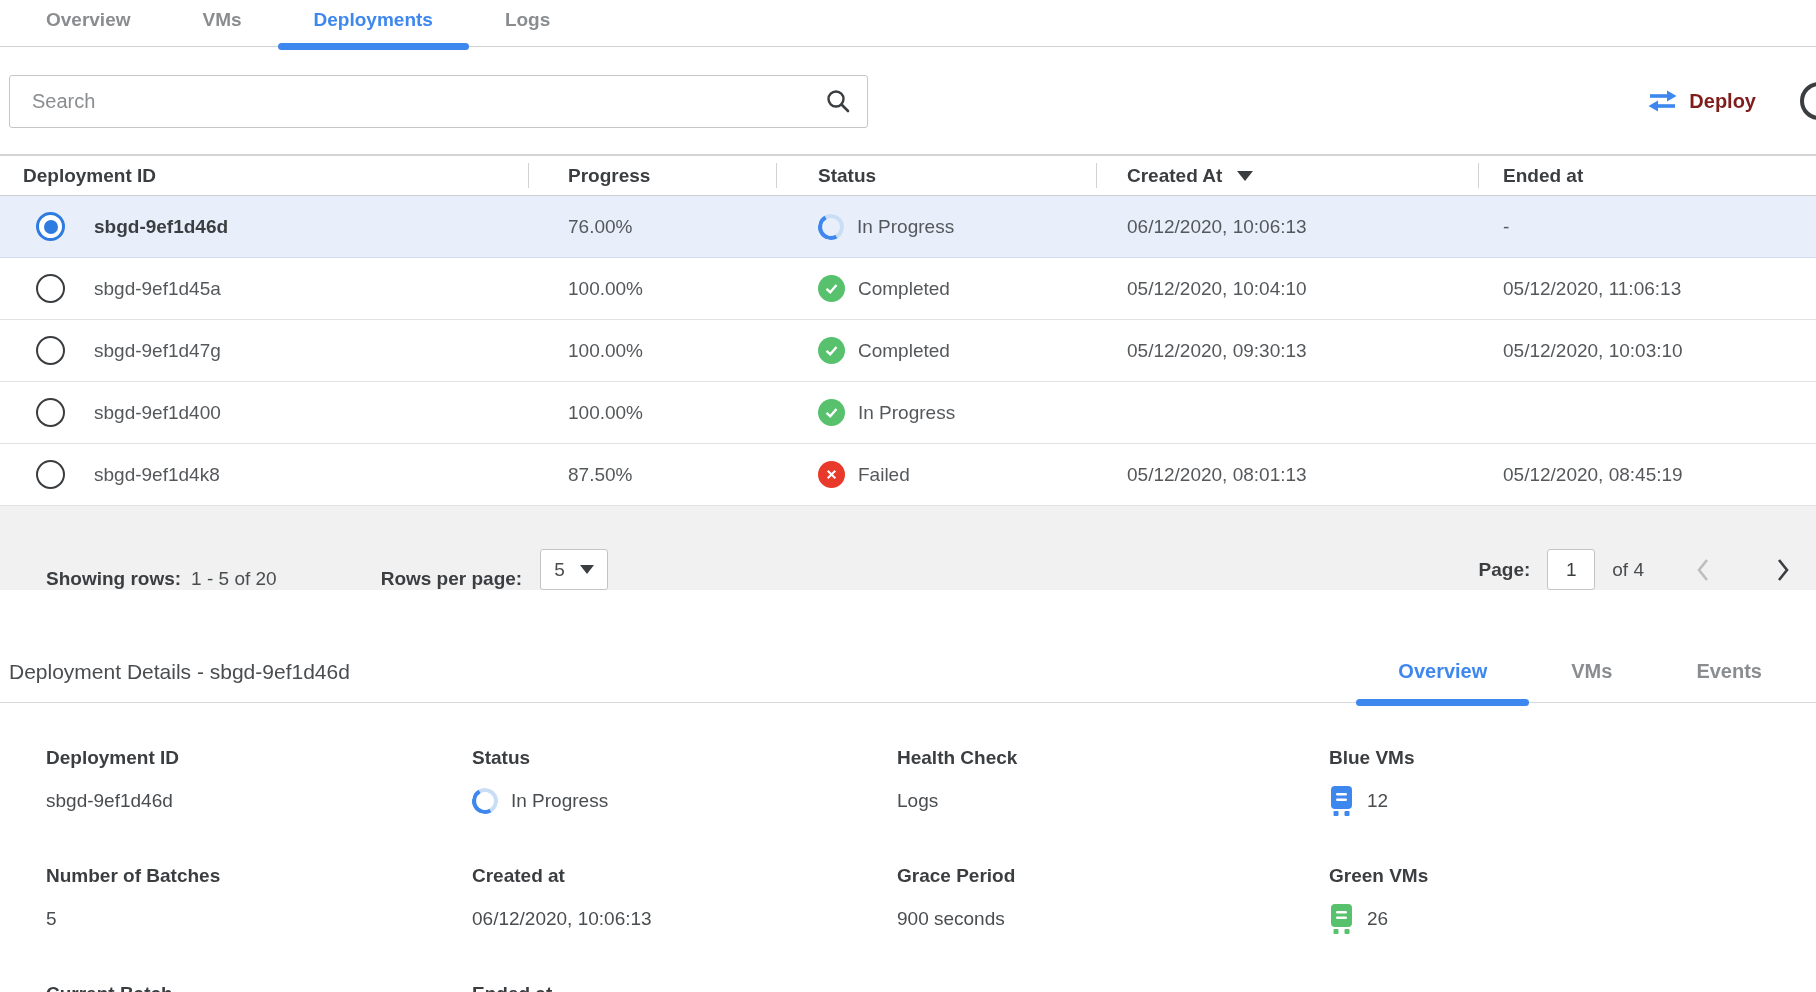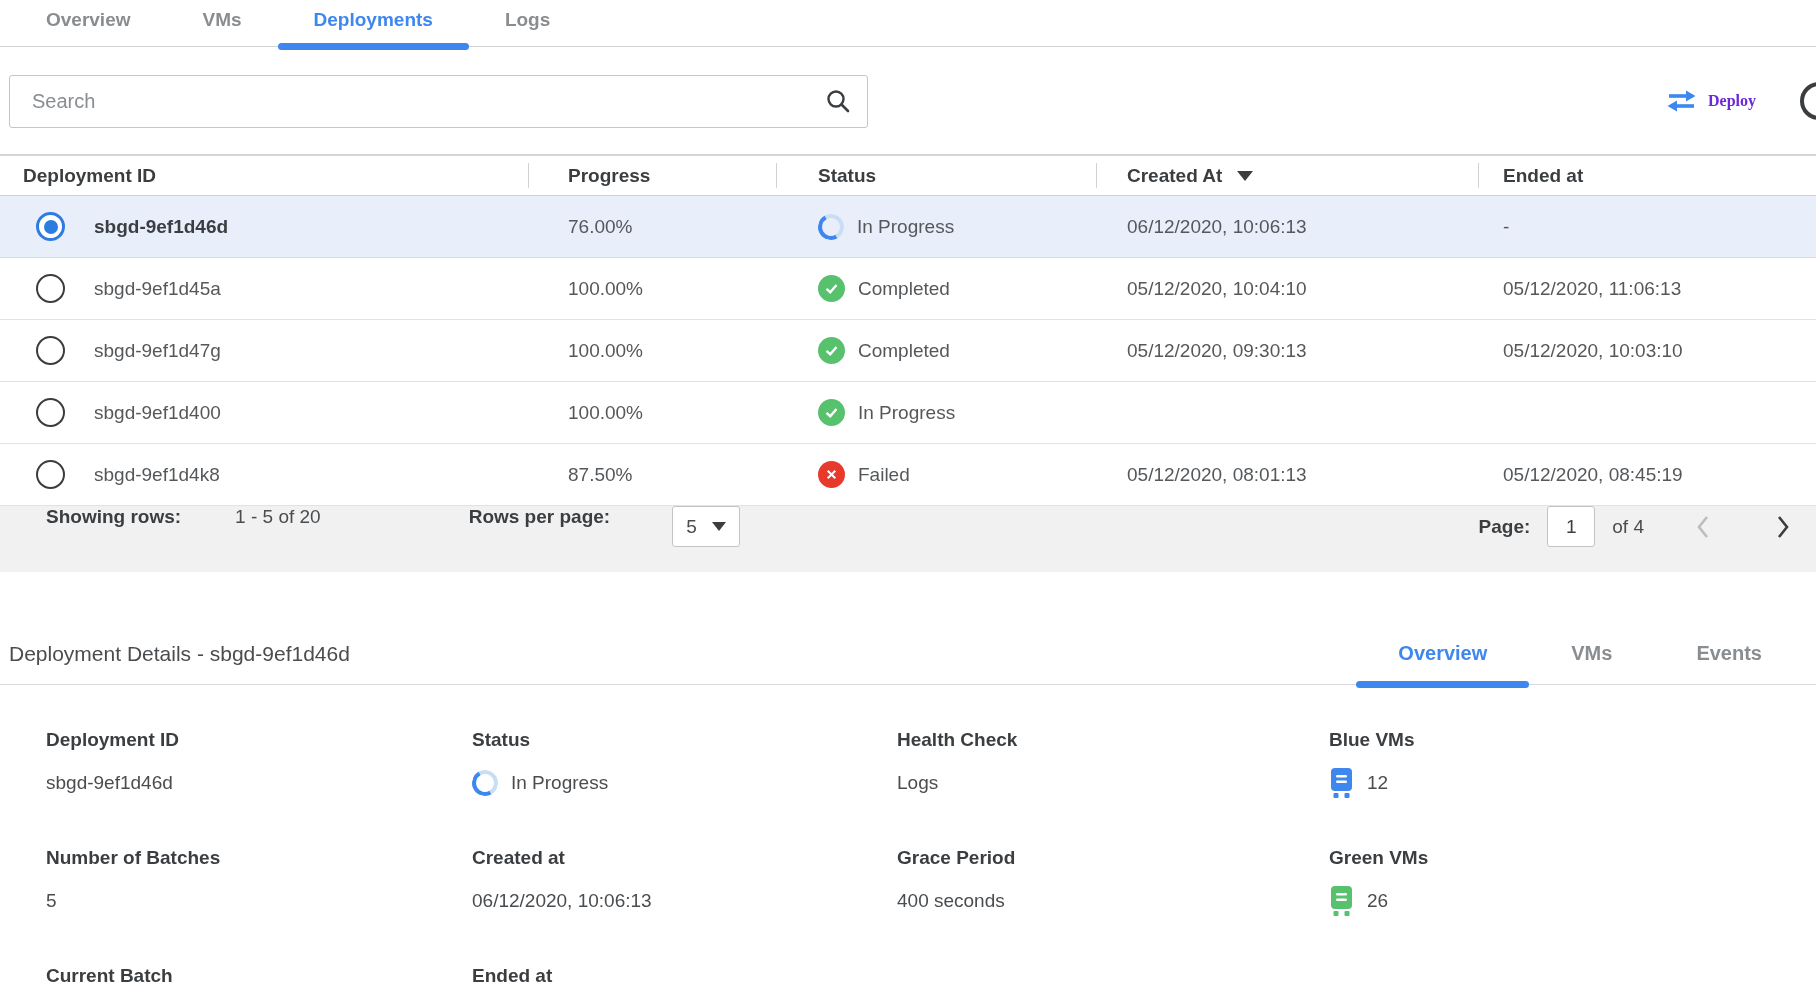--- a/index.html
+++ b/index.html
@@ -18,21 +18,21 @@
   
   .toolbar { margin-top:27px; height:54px; display:flex; align-items:center;
     padding-left:9px; }
   .searchbox { width:859px; height:53px; border:1px solid #c6c6c6; border-radius:3px;
     display:flex; align-items:center; background:#fff; }
   .searchbox input { border:0; outline:0; flex:1; font-family:"Liberation Sans",sans-serif;
     font-size:20px; padding-left:22px; color:#4a4d50; background:transparent; }
   .searchbox input::placeholder { color:#8a8d90; }
   .search-icon { margin-right:16px; display:flex; }
   .deploy-btn { margin-left:auto; display:flex; align-items:center; gap:11px;
-    color:#6d28d9; font-size:16px; font-weight:bold; cursor:pointer; white-space:nowrap;font-family:Liberation Serif, serif; }
+    color:#7f1d1d; font-size:20px; font-weight:bold; cursor:pointer; white-space:nowrap; }
   .history-icon { width:38px; height:38px; border:4px solid #3b3e41; border-radius:50%;
     margin-left:44px; margin-right:-22px; flex:none; }
 
   
   .thead, .trow { display:grid; grid-template-columns:528px 248px 320px 382px 1fr; }
   .thead { margin-top:26px; border-top:2px solid #d5d5d5; border-bottom:1px solid #cfcfcf;
     height:42px; align-items:center; }
   .th { font-size:19px; font-weight:bold; color:#3b3e41; position:relative; height:100%;
     display:flex; align-items:center; }
   .th + .th::before { content:""; position:absolute; left:0; top:7px; bottom:7px;
@@ -64,22 +64,22 @@
 
   .spinner { width:26px; height:26px; border-radius:50%; flex:none;
     border:4px solid #c9def5; border-left-color:#3d87ee; border-bottom-color:#3d87ee;
     transform:rotate(15deg); }
   .badge { width:27px; height:27px; border-radius:50%; flex:none;
     display:flex; align-items:center; justify-content:center; }
   .badge.ok { background:#57c16d; }
   .badge.err { background:#e8392b; }
 
   
-  .tfoot { height:66px; background:#f1f1f1; display:flex; align-items:flex-start;
-    font-size:19px; color:#4a4d50;gap:44px; }
+  .tfoot { height:84px; background:#f1f1f1; display:flex; align-items:flex-end;
+    font-size:19px; color:#4a4d50; }
   .bold { font-weight:bold; color:#3b3e41; }
   .showing-label { margin-left:46px; }
   .showing-value { margin-left:10px; }
   .rpp-label { margin-left:104px; }
   .rpp-select { margin-left:18px; width:68px; height:41px; background:#fff;
     border:1px solid #c4c4c4; border-radius:3px; display:flex; align-items:center;
     justify-content:space-between; padding:0 13px; cursor:pointer; }
   .caret-down { width:0; height:0; border-left:7px solid transparent;
     border-right:7px solid transparent; border-top:9px solid #3b3e41; }
   .page-group { margin-left:auto; display:flex; align-items:center; margin-right:26px; }
@@ -309,21 +309,21 @@
   <div>
     <div class="field-label">Number of Batches</div>
     <div class="field-value">5</div>
   </div>
   <div>
     <div class="field-label">Created at</div>
     <div class="field-value">06/12/2020, 10:06:13</div>
   </div>
   <div>
     <div class="field-label">Grace Period</div>
-    <div class="field-value">400 seconds</div>
+    <div class="field-value">900 seconds</div>
   </div>
   <div>
     <div class="field-label">Green VMs</div>
     <div class="field-value">
       <span class="vm-icon">
         <svg width="25" height="30" viewBox="0 0 25 30">
           <rect x="2" y="0" width="21" height="23" rx="4" fill="#57c16d"></rect>
           <rect x="7" y="7" width="11" height="2.6" rx="1.3" fill="#fff"></rect>
           <rect x="7" y="12.5" width="11" height="2.6" rx="1.3" fill="#fff"></rect>
           <rect x="4.5" y="25" width="5" height="5" rx="1" fill="#57c16d"></rect>

